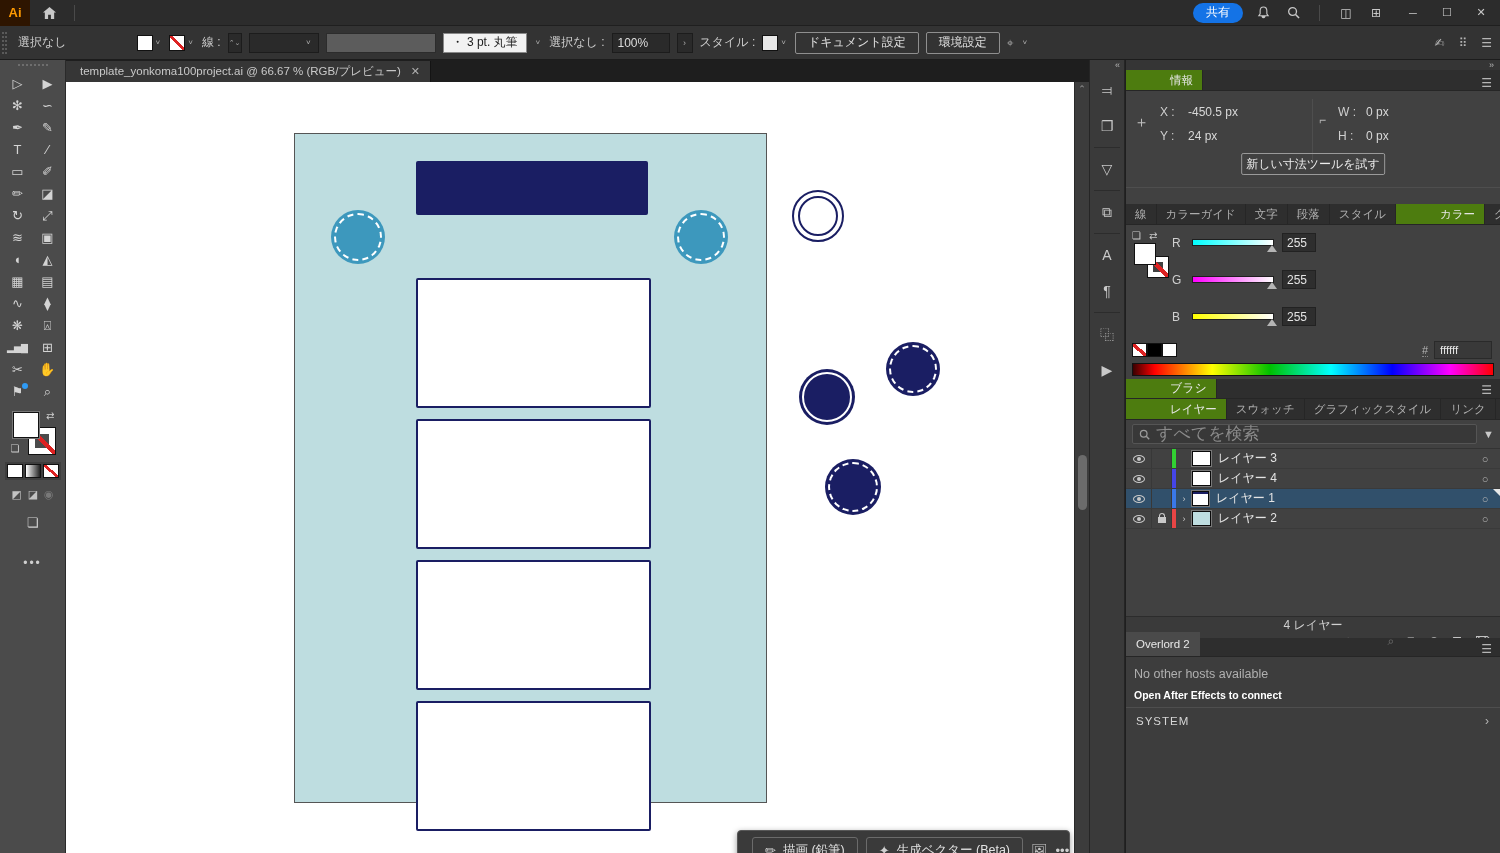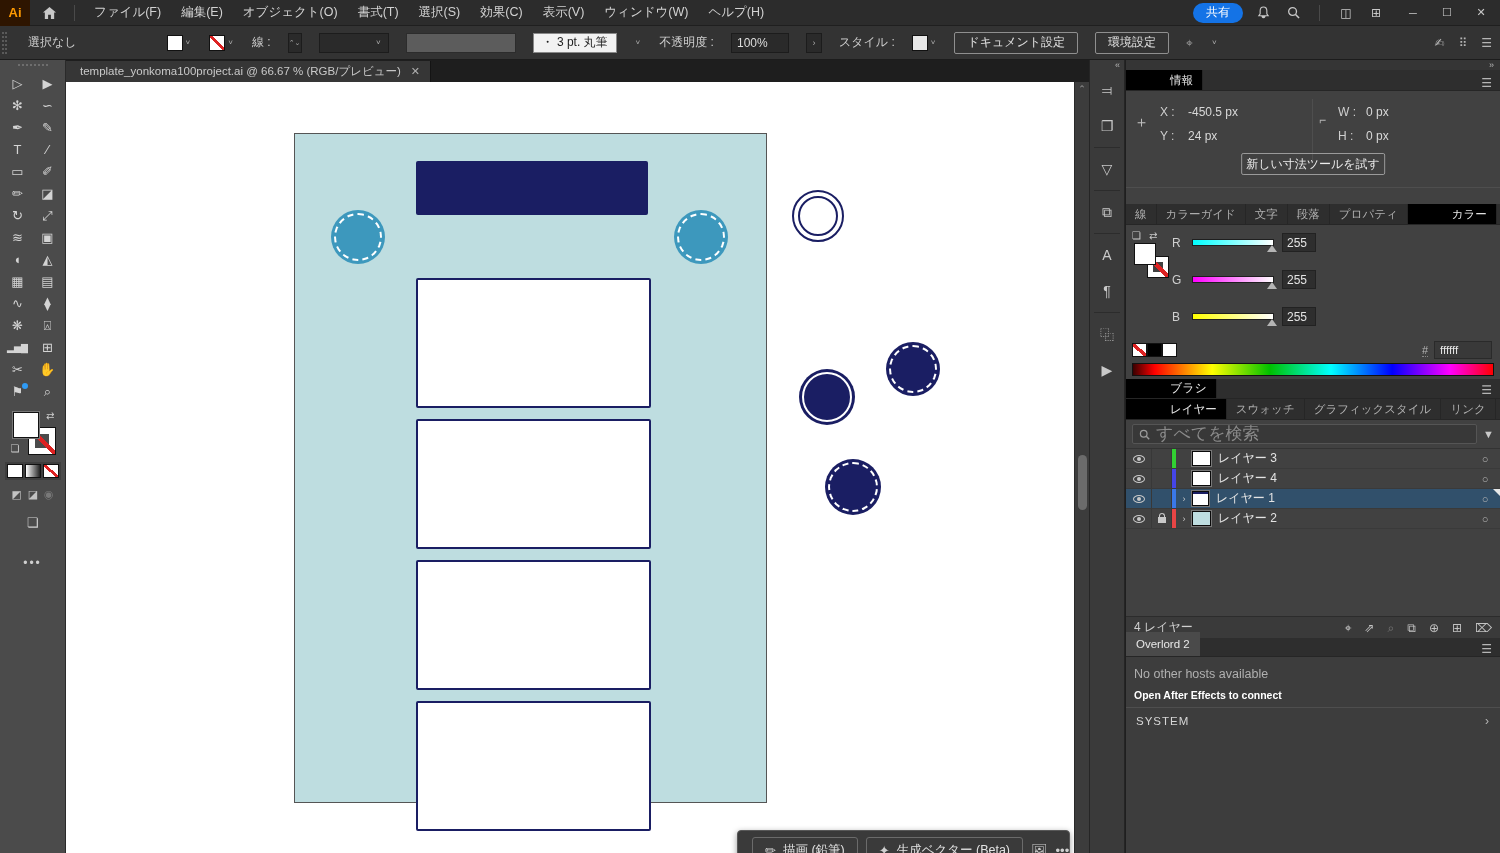--- a/index.html
+++ b/index.html
@@ -14,21 +14,21 @@
   .tb-sep { width:1px; height:16px; background:#4a4a4a; margin:0 6px; }
   .menus { display:flex; gap:2px; }
   .menu-item { padding:4px 9px; color:#d2d2d2; font-size:12.5px; cursor:default; }
   .titlebar-right { margin-left:auto; display:flex; align-items:center; gap:10px; padding-right:2px; }
   .share-btn { background:#1473e6; color:#fff; border:none; border-radius:11px; height:20px; padding:0 13px; font-size:12px; }
   .tb-icon { color:#c8c8c8; display:flex; align-items:center; justify-content:center; width:20px; height:20px; }
   .win-controls { display:flex; }
   .win-btn { width:34px; height:26px; display:flex; align-items:center; justify-content:center; color:#c8c8c8; font-size:11px; }
 
   
-  .controlbar { height:34px; background:#333333; border-bottom:1px solid #1c1c1c; display:flex; align-items:center; gap:17px; padding:0 8px 0 2px; font-size:12px; }
+  .controlbar { height:34px; background:#333333; border-bottom:1px solid #1c1c1c; display:flex; align-items:center; gap:7px; padding:0 8px 0 2px; font-size:12px; }
   .grip { width:5px; height:22px; border-left:2px dotted #5a5a5a; border-right:2px dotted #5a5a5a; margin-right:4px; }
   .cb-label { color:#cfcfcf; white-space:nowrap; }
   .cb-label.dim { color:#9a9a9a; }
   .swatch-drop { display:flex; align-items:center; gap:1px; }
   .mini-swatch { width:16px; height:16px; background:#fff; border:1px solid #111; position:relative; }
   .mini-swatch.none:after { content:""; position:absolute; inset:0; background:linear-gradient(to top right, transparent 44%, #d22 44%, #d22 58%, transparent 58%); }
   .chev { color:#b0b0b0; font-size:8px; padding:0 2px; }
   .stepper { width:14px; height:20px; background:#2a2a2a; border:1px solid #1c1c1c; color:#aaa; font-size:7px; display:flex; flex-direction:column; align-items:center; justify-content:center; line-height:6px; }
   .field { background:#2a2a2a; border:1px solid #1c1c1c; height:20px; display:flex; align-items:center; padding:0 5px; color:#ddd; }
   .field.wide { width:70px; }
@@ -90,21 +90,21 @@
   .dock { width:36px; background:#3a3a3a; border-left:1px solid #252525; border-right:1px solid #252525; display:flex; flex-direction:column; align-items:center; }
   .dock-collapse { width:100%; height:12px; color:#b5b5b5; font-size:9px; text-align:right; padding-right:4px; }
   .dock-icon { width:30px; height:30px; margin:3px 0; display:flex; align-items:center; justify-content:center; color:#c9c9c9; font-size:14px; border-radius:2px; }
   .dock-sep { width:26px; height:1px; background:#2c2c2c; margin:3px 0; }
 
   
   .panels { width:375px; background:#353535; display:flex; flex-direction:column; border-left:1px solid #1f1f1f; }
   .panels-head { height:10px; display:flex; justify-content:flex-end; align-items:center; padding-right:6px; color:#b5b5b5; font-size:9px; background:#353535; }
   .ptabs { height:21px; background:#2e2e2e; display:flex; align-items:flex-end; font-size:11.5px; border-bottom:1px solid #262626; }
   .ptab { height:20px; display:flex; align-items:center; padding:0 9px; color:#b0b0b0; border-right:1px solid #262626; white-space:nowrap; }
-  .ptab.active { background:#000000; color:#e8e8e8;padding-left:44px; }
+  .ptab.active { background:#4d7c0f; color:#e8e8e8;padding-left:44px; }
   .ptab-menu { margin-left:auto; color:#b5b5b5; padding:0 8px; font-size:12px; }
   .pcontent { background:#414141; position:relative; }
 
   
   .info-content { height:113px; }
   .info-cross { position:absolute; left:8px; top:22px; color:#c0c0c0; font-size:15px; }
   .info-col { position:absolute; font-size:12px; color:#d8d8d8; }
   .info-row { display:flex; margin-bottom:10px; }
   .info-lab { width:28px; color:#cfcfcf; }
   .info-val { white-space:nowrap; }
@@ -158,21 +158,21 @@
   .lr-lock { width:20px; display:flex; justify-content:center; border-right:1px solid #383838; align-self:stretch; align-items:center; }
   .lock { width:8px; height:6px; background:#c9c9c9; position:relative; margin-top:3px; }
   .lock:before { content:""; position:absolute; left:1px; top:-4px; width:4px; height:4px; border:1.5px solid #c9c9c9; border-bottom:none; border-radius:3px 3px 0 0; }
   .lr-bar { width:4px; align-self:stretch; }
   .lr-exp { width:16px; text-align:center; color:#c9c9c9; font-size:9px; }
   .lr-thumb { width:19px; height:15px; background:#fff; border:1px solid #0a0a0a; outline:1px solid #777; margin-right:7px; }
   .lr-thumb.comic { background:linear-gradient(#1a1e63 0 18%, #fff 18% 30%, #1a1e63 30% 34%, #fff 34% 60%, #1a1e63 60% 64%, #fff 64%); width:17px; }
   .lr-name { flex:1; color:#e3e3e3; }
   .lr-target { width:30px; color:#b5b5b5; font-size:11px; text-align:center; }
   .layers-spacer { flex:1; }
-  .layers-status { height:22px; background:#3a3a3a; border-top:1px solid #2c2c2c; display:flex; align-items:center; padding:0 8px; font-size:12px; color:#cfcfcf; }
+  .layers-status { height:22px; background:#3a3a3a; border-top:1px solid #2c2c2c; display:flex; align-items:center; padding:0 8px; font-size:12px; color:#cfcfcf;flex-direction:column; }
   .ls-icons { margin-left:auto; display:flex; gap:13px; color:#c3c3c3; font-size:12px; }
   .ls-icons .dimmed { opacity:.4; }
 
   
   .ov-tabs { height:19px; background:#2e2e2e; display:flex; align-items:flex-end; border-bottom:1px solid #262626; }
   .ov-tab { height:18px; background:#4a4a4a; color:#e8e8e8; display:flex; align-items:center; padding:12px 10px; font-size:11.5px; }
   .ov-content { flex:1; background:#3d3d3d; position:relative; font-size:12px; }
   .ov-line1 { position:absolute; left:8px; top:10px; color:#b0b0b0; font-size:12.5px; }
   .ov-line2 { position:absolute; left:8px; top:32px; color:#ffffff; font-weight:bold; font-size:10.5px; }
   .ov-sep { position:absolute; left:0; right:0; top:50px; height:1px; background:#4e4e4e; }
@@ -185,31 +185,20 @@
 <div class="app">
 
   <header class="titlebar">
     <div class="ai-logo">Ai</div>
     <div class="home-btn">
       <svg width="15" height="14" viewBox="0 0 16 15">
           <path d="M8 1 L15 7 H13 V14 H9.5 V9.5 H6.5 V14 H3 V7 H1 Z" fill="#c8c8c8"></path>
         </svg>
     </div>
     <div class="tb-sep"></div>
-    <nav class="menus">
-      <span class="menu-item">ファイル(F)</span>
-      <span class="menu-item">編集(E)</span>
-      <span class="menu-item">オブジェクト(O)</span>
-      <span class="menu-item">書式(T)</span>
-      <span class="menu-item">選択(S)</span>
-      <span class="menu-item">効果(C)</span>
-      <span class="menu-item">表示(V)</span>
-      <span class="menu-item">ウィンドウ(W)</span>
-      <span class="menu-item">ヘルプ(H)</span>
-    </nav>
     <div class="titlebar-right">
       <button class="share-btn">共有</button>
       <span class="tb-icon">
         <svg width="13" height="14" viewBox="0 0 14 15">
             <path d="M7 1 C4.5 1 3.4 3 3.4 5 V8.5 L2 10.5 H12 L10.6 8.5 V5 C10.6 3 9.5 1 7 1 Z M5.6 11.6 A1.5 1.5 0 0 0 8.4 11.6 Z" fill="none" stroke="#c8c8c8" stroke-width="1.2"></path>
           </svg>
       </span>
       <span class="tb-icon">
         <svg width="13" height="13" viewBox="0 0 14 14">
             <circle cx="6" cy="6" r="4.2" fill="none" stroke="#c8c8c8" stroke-width="1.4"></circle>
@@ -240,21 +229,21 @@
       <span class="chev">˅</span>
     </div>
     <span class="cb-label">線 :</span>
     <div class="stepper">⌃⌄</div>
     <div class="field wide">
         <span class="chev" style="margin-left:auto">˅</span>
       </div>
     <div class="profile-drop"></div>
     <div class="brush-field">・ 3 pt. 丸筆</div>
     <span class="chev">˅</span>
-    <span class="cb-label">不透明度 :</span>
+    <span class="cb-label">選択なし :</span>
     <input class="opacity-input" value="100%" style="">
     <span class="arrow-btn">›</span>
     <span class="cb-label">スタイル :</span>
     <div class="swatch-drop">
       <span class="mini-swatch" style="background:#e8e8e8"></span>
       <span class="chev">˅</span>
     </div>
     <button class="outline-btn">ドキュメント設定</button>
     <button class="outline-btn">環境設定</button>
     <span class="cb-label dim">⌖</span>
@@ -431,21 +420,21 @@
         </div>
         <button class="try-btn">新しい寸法ツールを試す</button>
         <div class="info-hsep"></div>
       </div>
 
       <div class="ptabs">
         <span class="ptab">線</span>
         <span class="ptab">カラーガイド</span>
         <span class="ptab">文字</span>
         <span class="ptab">段落</span>
-        <span class="ptab">プロパティ</span>
+        <span class="ptab">スタイル</span>
         <span class="ptab active">カラー</span>
         <span class="ptab">グラデーショ</span>
 
       </div>
       <div class="pcontent color-content">
         <div class="cc-topicons">
           <span>❏</span>
           <span>⇄</span>
         </div>
         <div class="cc-fs">

